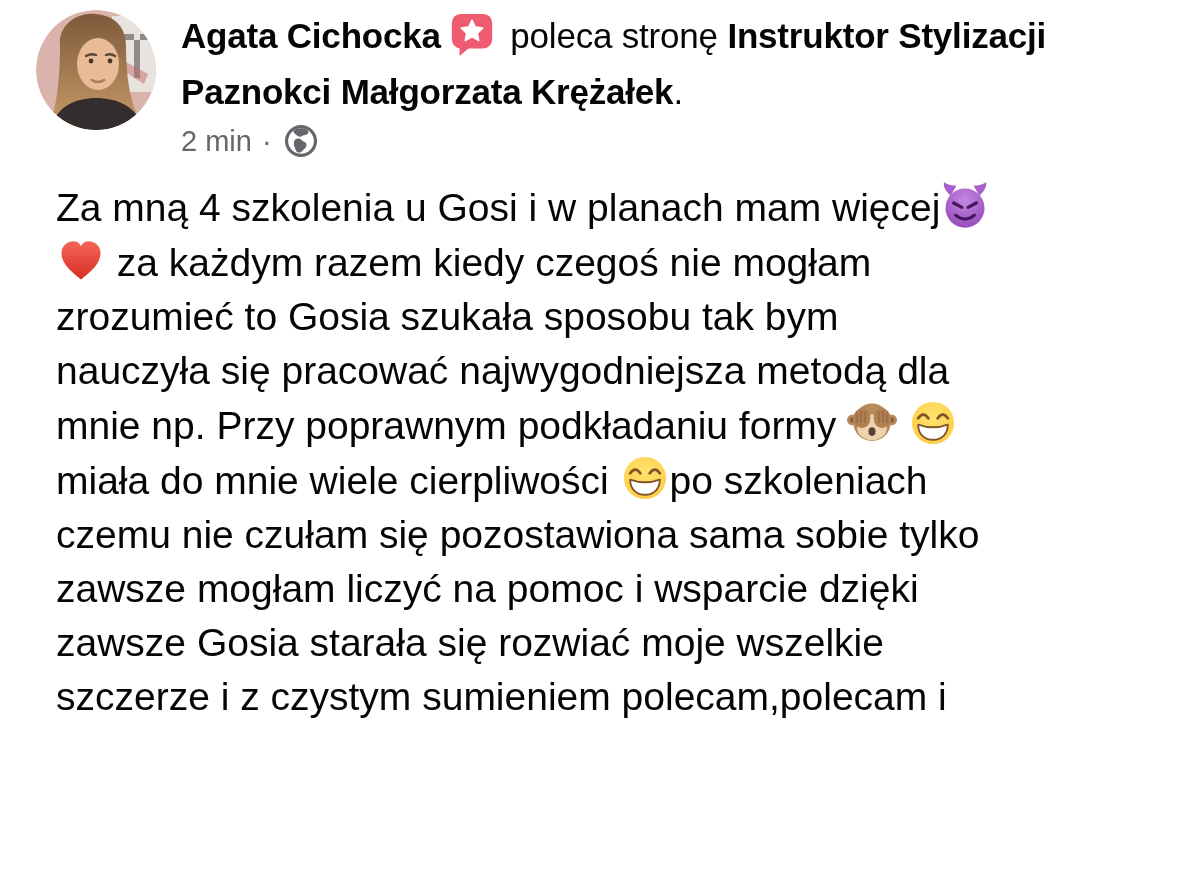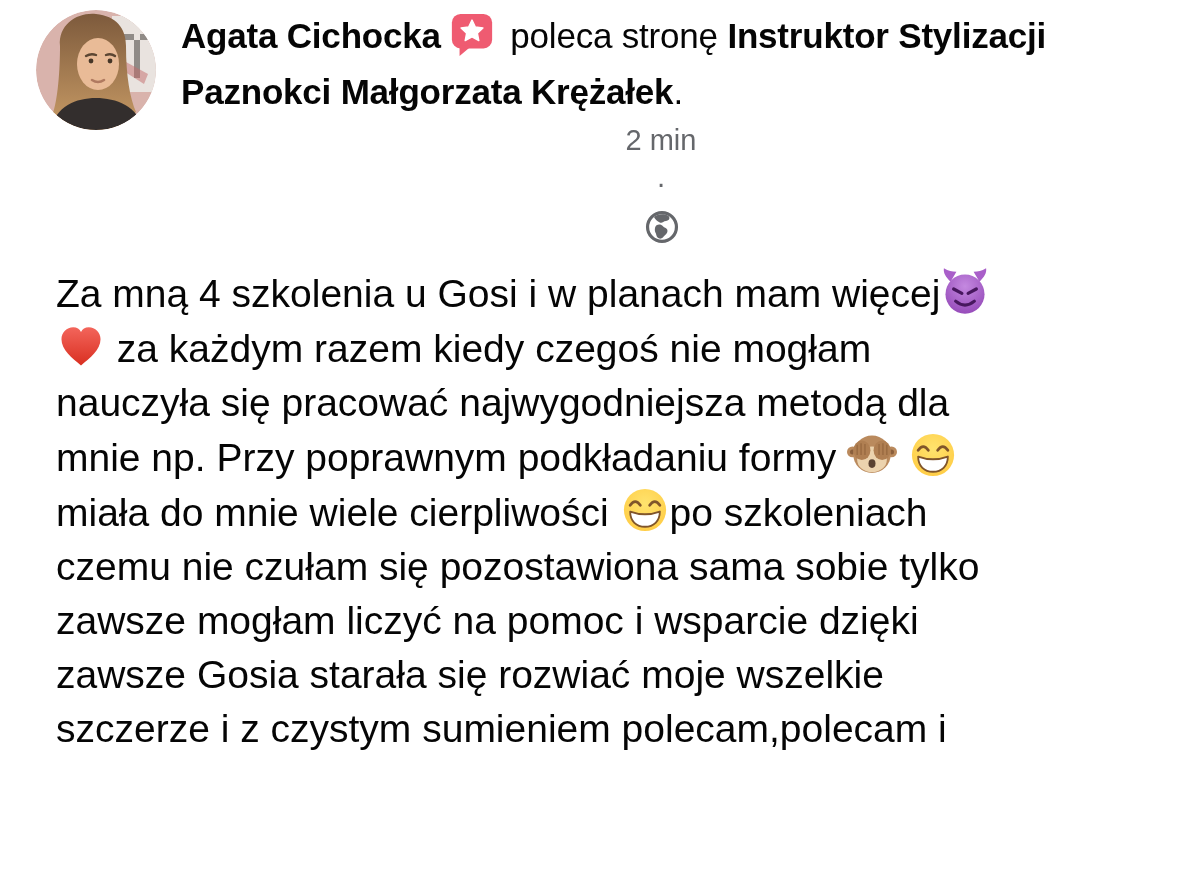--- a/index.html
+++ b/index.html
@@ -5,21 +5,21 @@
   html,body{margin:0;padding:0;background:#fff;width:1179px;height:873px;overflow:hidden;}
   body{font-family:"Liberation Sans","DejaVu Sans",sans-serif;color:#050505;}
   .post{width:1179px;height:755px;background:#fff;box-sizing:border-box;}
   .header{display:flex;align-items:flex-start;padding:8px 30px 0 36px;}
   .avatar-wrap{flex:0 0 auto;width:120px;height:120px;border-radius:50%;overflow:hidden;margin-top:2px;cursor:pointer;}
   .header-text{margin-left:25px;max-width:960px;}
   .headline{font-size:35px;line-height:56px;letter-spacing:-0.2px;}
   .headline .bold{font-weight:700;}
   .badge{display:inline-block;width:46px;height:46px;vertical-align:-9px;margin:0 6px 0 8px;}
   .badge svg{width:46px;height:46px;display:block;}
-  .meta{display:flex;align-items:center;font-size:29px;color:#65676B;margin-top:4px;gap:10px;flex-direction:column;}
+  .meta{display:flex;align-items:center;font-size:29px;color:#65676B;margin-top:4px;gap:10px;}
   .meta .globe{display:inline-flex;margin-left:2px;}
   .body{padding:22px 40px 0 56px;font-size:39px;line-height:54px;color:#050505;}
   .body-line{white-space:pre;}
   .emoji{display:inline-block;width:50px;height:50px;vertical-align:-9px;}
   .emoji svg{width:50px;height:50px;display:block;}
 </style>
 </head>
 <body>
 
 <div class="post">
@@ -91,20 +91,21 @@
           </svg></span></div>
       <div class="body-line"><span class="emoji"><svg viewBox="0 0 64 64">
             <defs>
               <linearGradient id="eg-rh" x1="0" y1="0" x2="0" y2="1">
                 <stop offset="0" stop-color="#f3655b"></stop>
                 <stop offset="1" stop-color="#d92f21"></stop>
               </linearGradient>
             </defs>
             <path d="M32 57C20.5 47.5 7 37 7 23.5 7 14.5 13.8 8 22 8c4.8 0 8.4 2.6 10 6 1.6-3.4 5.2-6 10-6 8.2 0 15 6.5 15 15.5C57 37 43.5 47.5 32 57Z" fill="url(#eg-rh)"></path>
           </svg></span> za każdym razem kiedy czegoś nie mogłam</div>
+      <div class="body-line">zrozumieć to Gosia szukała sposobu tak bym</div>
       <div class="body-line">nauczyła się pracować najwygodniejsza metodą dla</div>
       <div class="body-line">mnie np. Przy poprawnym podkładaniu formy <span class="emoji"><svg viewBox="0 0 64 64">
             <circle cx="7" cy="28" r="7" fill="#ba8a5d"></circle>
             <circle cx="57" cy="28" r="7" fill="#ba8a5d"></circle>
             <circle cx="7" cy="28" r="3.2" fill="#8a5f3c"></circle>
             <circle cx="57" cy="28" r="3.2" fill="#8a5f3c"></circle>
             <circle cx="32" cy="31" r="24" fill="#ba8a5d"></circle>
             <path d="M13 38a19 16 0 0 0 38 0 19 17 0 0 0-38 0Z" fill="#ecd3ae"></path>
             <ellipse cx="32" cy="43" rx="4.5" ry="5.5" fill="#5a4232"></ellipse>
             <ellipse cx="19" cy="26" rx="11" ry="12.5" fill="#b07f52"></ellipse>

